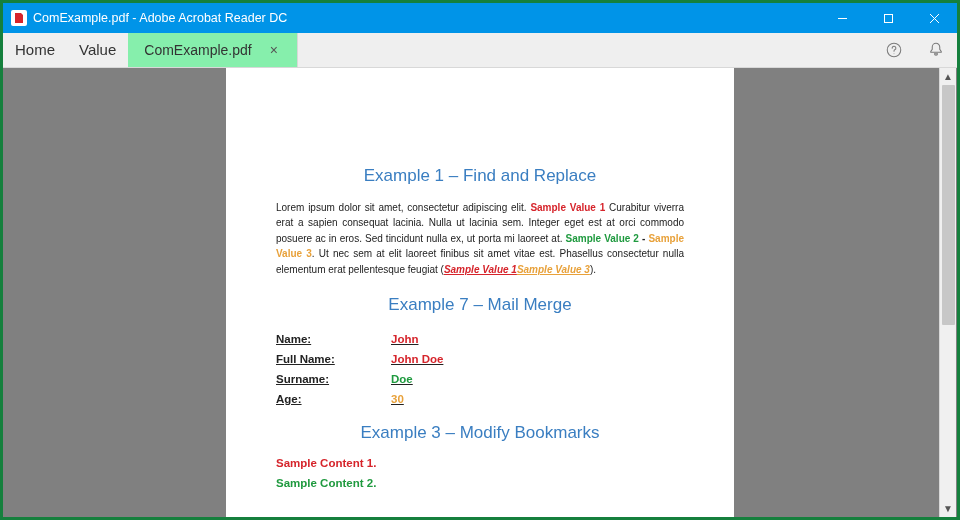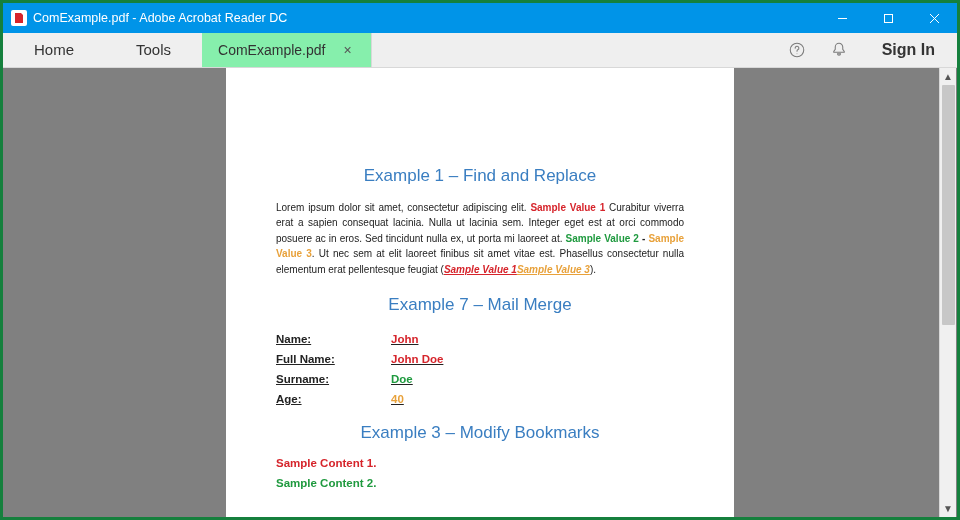--- a/index.html
+++ b/index.html
@@ -8,21 +8,21 @@
   
   .titlebar { height: 30px; background: #0094e8; display: flex; align-items: center; color: #fff; font-size: 12.5px; }
   .titlebar .app-icon { width: 16px; height: 16px; margin-left: 8px; margin-right: 6px; background: #fff; border-radius: 2px; display:flex; align-items:center; justify-content:center; }
   .titlebar .app-icon svg { width: 12px; height: 12px; }
   .titlebar .title { flex: 0 0 auto; }
   .titlebar .spacer { flex: 1; }
   .titlebar .win-btn { width: 46px; height: 30px; display:flex; align-items:center; justify-content:center; color:#fff; }
   .titlebar .win-btn svg { width: 11px; height: 11px; stroke:#fff; stroke-width:1; fill:none; }
   
   .toolbar { height: 37px; background: #efefef; border-bottom: 1px solid #d8d8d8; display:flex; align-items:stretch; }
-  .toolbar .nav-btn { padding: 0 31px; display:flex; align-items:center; font-size: 15px; color:#333; }
+  .toolbar .nav-btn { padding: 0 12px; display:flex; align-items:center; font-size: 15px; color:#333; }
   .tab { background:#86efac; border-right:1px solid #d8d8d8; display:flex; align-items:center; padding:0 12px 0 16px; font-size:14px; color:#333; position:relative; min-width:170px; }
   .tab .close { margin-left:18px; font-size:14px; color:#555; line-height:1; }
   .toolbar .gap { flex:1; }
   .toolbar .rbtn { width:42px; display:flex; align-items:center; justify-content:center; color:#7a7a7a; }
   .toolbar .rbtn svg { width:18px; height:18px; stroke:#7a7a7a; stroke-width:1.4; fill:none; }
   .toolbar .signin { padding:0 22px; display:flex; align-items:center; font-weight:600; font-size:16px; color:#333; }
   
   .content { flex:1; display:flex; background:#808080; position:relative; }
   .gutter-left { width:154px; background:#808080; }
   .page-wrap { flex:1; display:flex; justify-content:center; overflow:hidden; }
@@ -71,39 +71,38 @@
     <div class="win-btn">
       <svg viewBox="0 0 11 11">
           <line x1="1" y1="1" x2="10" y2="10"></line>
           <line x1="10" y1="1" x2="1" y2="10"></line>
         </svg>
     </div>
   </div>
 
   <div class="toolbar">
     <div class="nav-btn">Home</div>
-    <div class="nav-btn">Tools</div>
+    <div class="nav-btn">Value</div>
     <div class="tab">
       <span>ComExample.pdf</span>
       <span class="close">×</span>
     </div>
     <div class="gap"></div>
     <div class="rbtn">
       <svg viewBox="0 0 24 24">
           <circle cx="12" cy="12" r="9"></circle>
           <path d="M9.5 9.5a2.5 2.5 0 1 1 3.5 2.3c-.9.4-1 1-1 1.7" stroke-linecap="round"></path>
           <circle cx="12" cy="17" r="0.6" fill="#7a7a7a" stroke="none"></circle>
         </svg>
     </div>
     <div class="rbtn">
       <svg viewBox="0 0 24 24" fill="#9a9a9a" stroke="none">
           <path d="M12 3a5 5 0 0 0-5 5v3l-2 3v1h14v-1l-2-3V8a5 5 0 0 0-5-5zm-2 14a2 2 0 0 0 4 0z"></path>
         </svg>
     </div>
-    <div class="signin">Sign In</div>
   </div>
 
   <div class="content">
     <div class="gutter-left"></div>
     <div class="page-wrap">
       <div class="page">
 
         <h2 class="doc-h">Example 1 – Find and Replace</h2>
 
         <p class="body">
@@ -121,21 +120,21 @@
               <tr>
                 <td class="k">Full Name:</td>
                 <td class="bold red">John Doe</td>
               </tr>
               <tr>
                 <td class="k">Surname:</td>
                 <td class="bold green">Doe</td>
               </tr>
               <tr>
                 <td class="k">Age:</td>
-                <td class="bold orange">40</td>
+                <td class="bold orange">30</td>
               </tr>
             </tbody>
         </table>
 
         <h2 class="doc-h">Example 3 – Modify Bookmarks</h2>
 
         <div class="sc red">Sample Content 1.</div>
         <div class="sc green">Sample Content 2.</div>
 
       </div>

